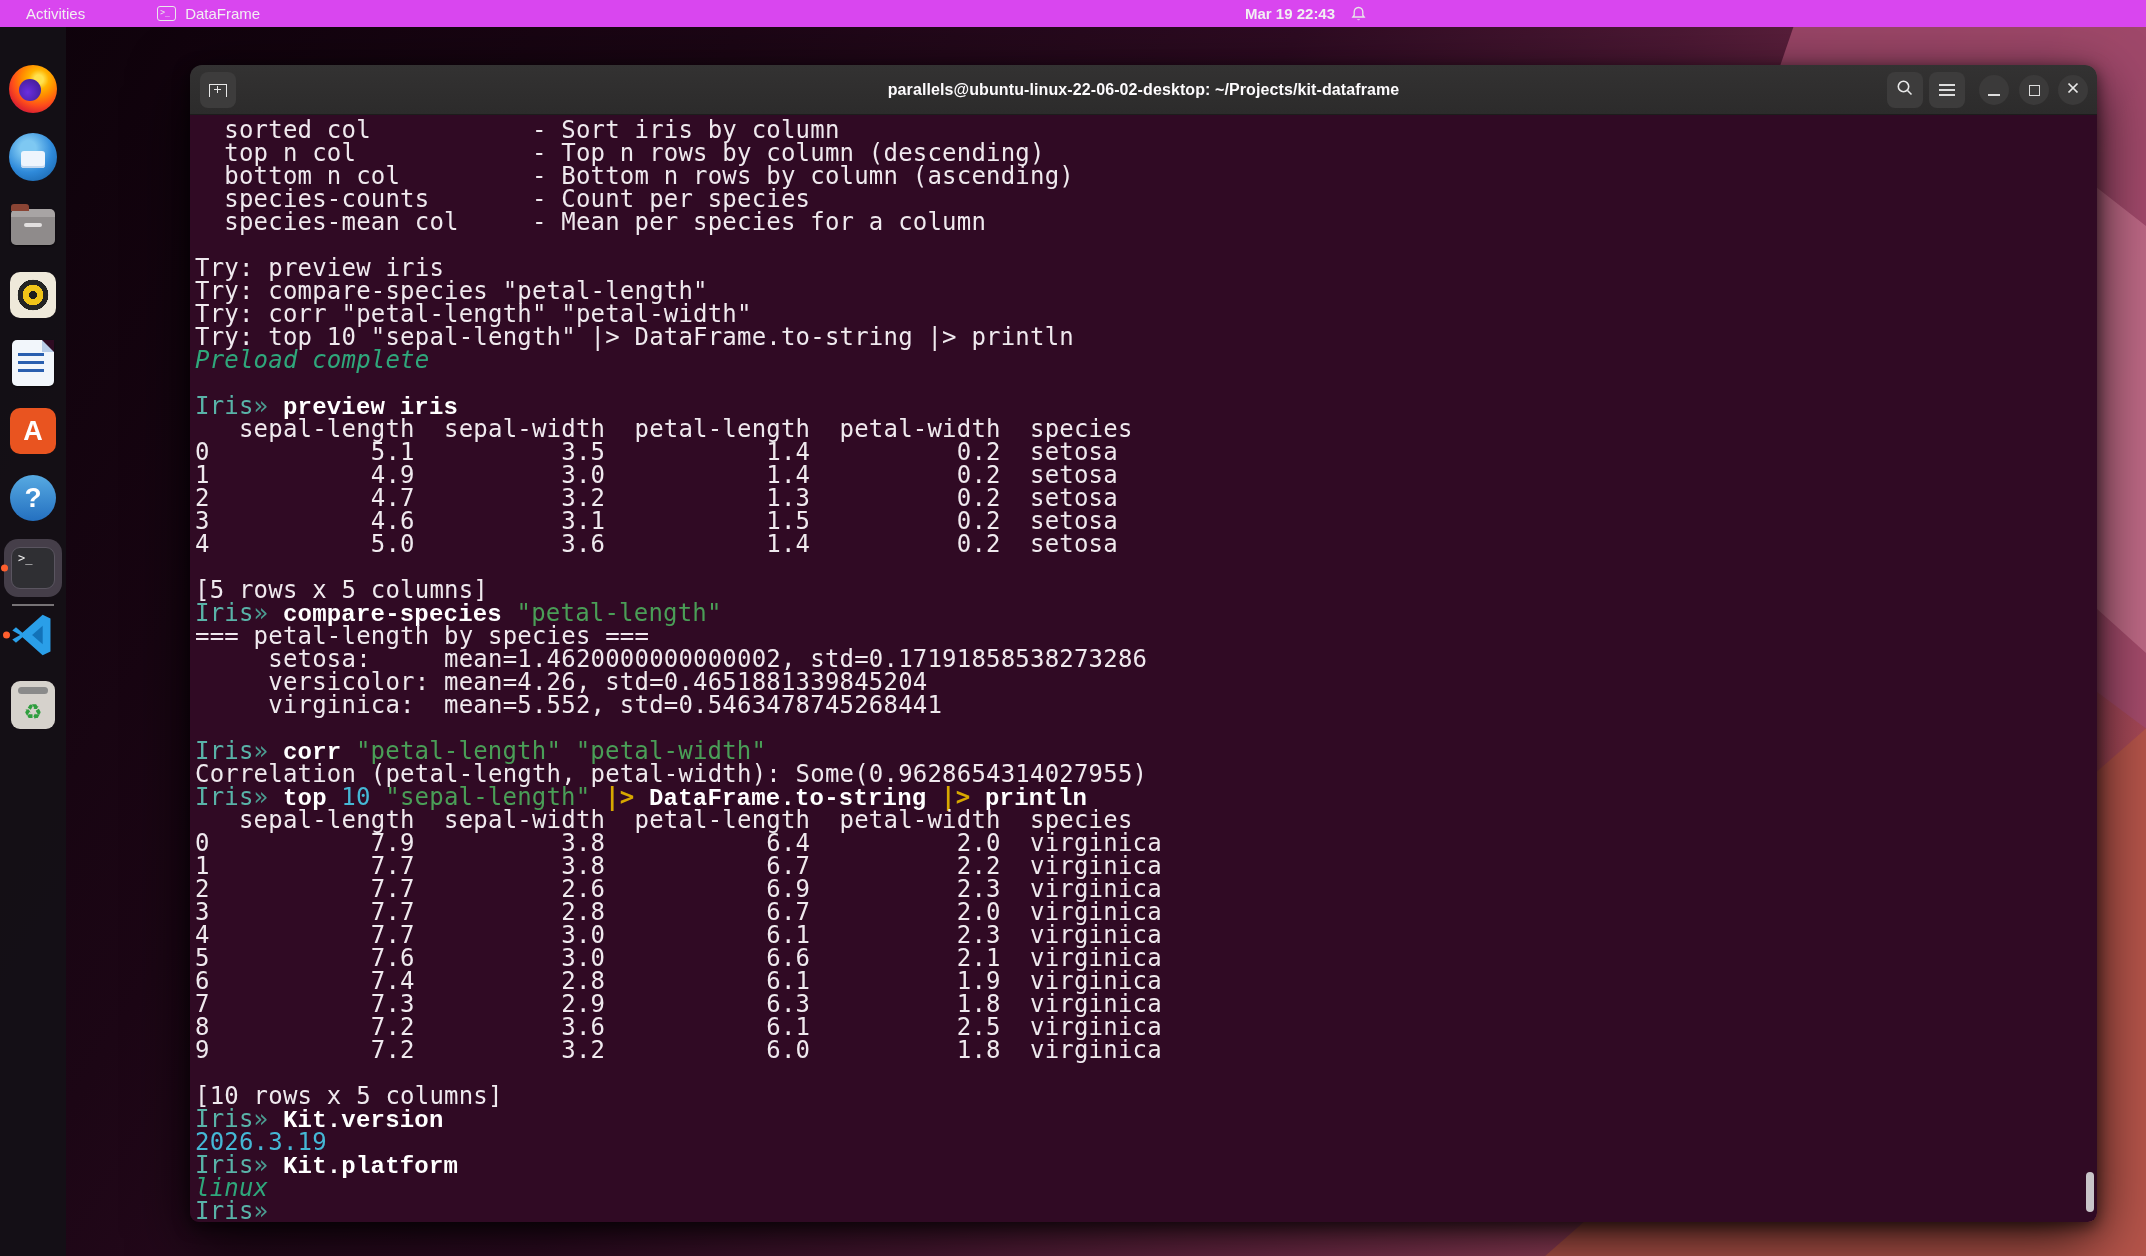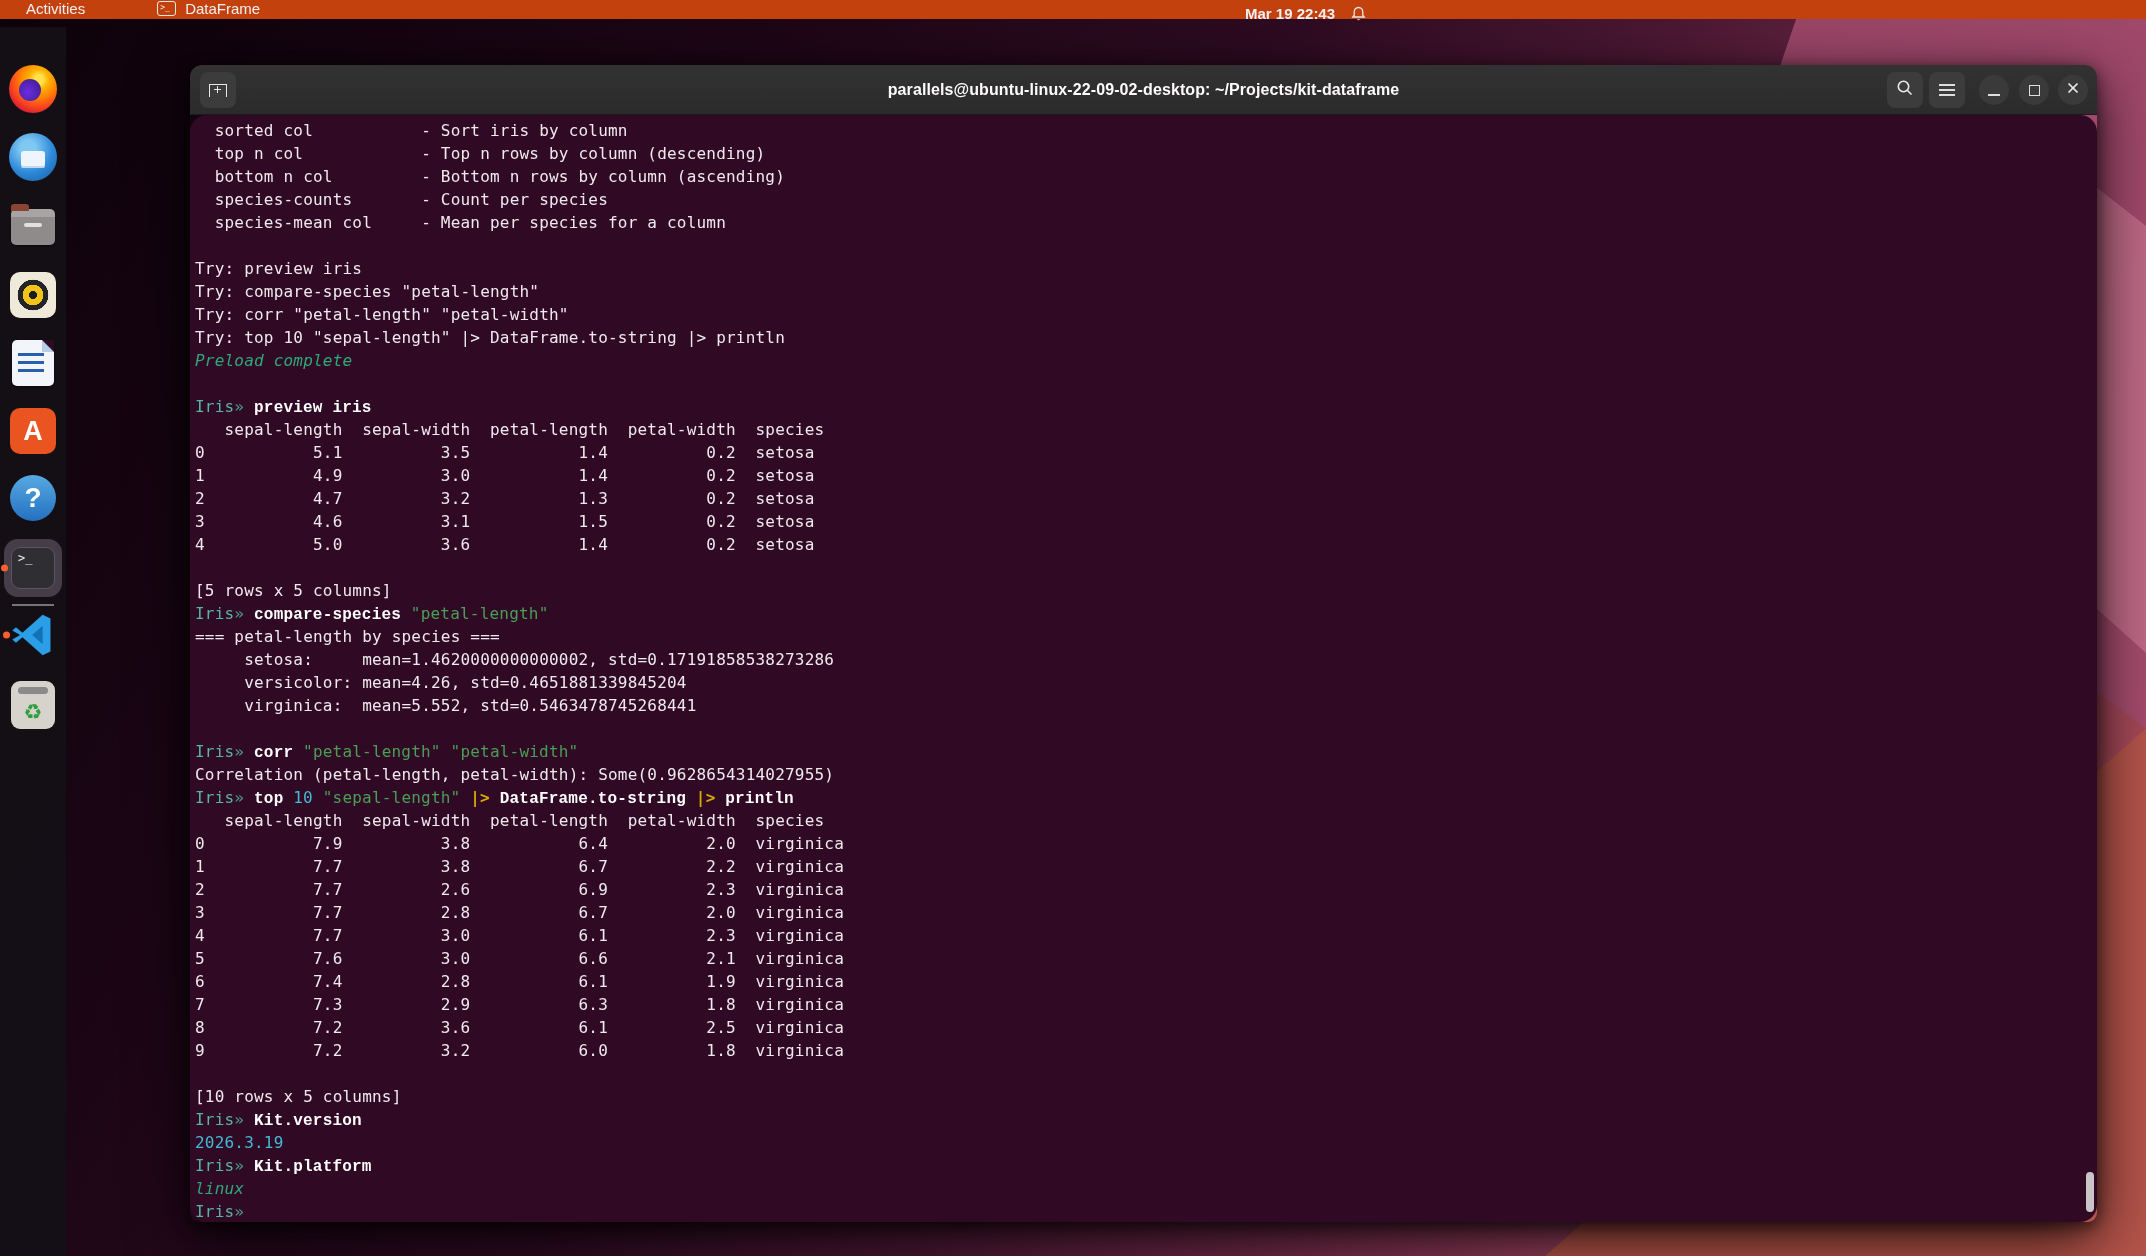--- a/index.html
+++ b/index.html
@@ -10,22 +10,22 @@
   .wallpaper { position:absolute; inset:0;
     background:linear-gradient(122deg,#0d020a 0%,#1c0615 26%,#2e0b22 45%,#4c1834 58%,#732b49 70%,#9c435e 82%,#b65149 100%); }
   .wallpaper .facet1 { position:absolute; inset:0; background:#a54c6e;
     clip-path:polygon(84% 0%, 100% 0%, 100% 58%, 78% 30%); opacity:.85; }
   .wallpaper .facet2 { position:absolute; inset:0; background:#c4708c;
     clip-path:polygon(91% 6%, 100% 18%, 100% 52%, 87% 32%); opacity:.8; }
   .wallpaper .facet3 { position:absolute; inset:0; background:#b5544a;
     clip-path:polygon(72% 100%, 100% 58%, 100% 100%); }
 
   
-  .panel { position:absolute; left:0; top:0; width:2146px; height:19px; background:#c2410c;
-           display:flex; align-items:flex-start; color:#f2eff2; font-size:15px; z-index:30; }
+  .panel { position:absolute; left:0; top:0; width:2146px; height:27px; background:#d946ef;
+           display:flex; align-items:center; color:#f2eff2; font-size:15px; z-index:30; }
   .panel .activities { margin-left:18px; padding:0 8px; }
   .panel .app-entry { display:flex; align-items:center; gap:9px; margin-left:64px; font-weight:400; }
   .term-glyph-box { width:19px; height:15px; border:1.5px solid #e9e9e9; border-radius:3px;
                     position:relative; }
   .term-glyph-box::before { content:attr(data-glyph); position:absolute; left:2px; top:0px;
                     font-size:8px; line-height:11px; color:#e9e9e9; font-family:"DejaVu Sans Mono",monospace; }
   .clock-area { position:absolute; left:1245px; top:0; height:27px; display:flex; align-items:center; gap:16px; }
   .clock-area .clock { font-weight:600; font-size:15px; }
   .bell-icon svg { display:block; }
 
@@ -110,21 +110,21 @@
   .newtab-glyph { width:18px; height:13px; border:1.5px solid #e8e8e8; border-bottom:none; position:relative; }
   .newtab-glyph::before { content:""; position:absolute; left:4px; top:4px; width:7px; height:1.5px; background:#e8e8e8; }
   .newtab-glyph::after  { content:""; position:absolute; left:6.7px; top:1.2px; width:1.5px; height:7px; background:#e8e8e8; }
   .menu-glyph { width:16px; height:12px;
     background:linear-gradient(#ddd 0 2px, transparent 2px 5px, #ddd 5px 7px, transparent 7px 10px, #ddd 10px 12px); }
   .min-glyph { width:12px; height:2px; background:#ddd; margin-top:9px; }
   .max-glyph { width:11px; height:11px; border:1.5px solid #ddd; }
 
   .term-body { position:absolute; left:0; top:50px; right:0; bottom:0; background:#300a24;
     padding:4px 6px 0 5px; font-family:"DejaVu Sans Mono","Liberation Mono",monospace;
-    font-size:16px; line-height:23px; letter-spacing:.2px; white-space:pre;border-radius:17px; }
+    font-size:24px; line-height:23px; letter-spacing:.2px; white-space:pre; }
   .tline { height:23px; }
   .c-fg   { color:var(--fg); }
   .c-cmd  { color:var(--cmd); font-weight:700;font-family:Liberation Mono, monospace; }
   .c-teal { color:var(--teal); }
   .c-chev { color:var(--chev); }
   .c-green{ color:var(--green);font-style:italic; }
   .c-str  { color:var(--str); }
   .c-num  { color:var(--num); }
   .c-pipe { color:var(--pipe); font-weight:700; }
 
@@ -204,21 +204,21 @@
       <span>♻</span>
     </div>
   </div>
 </div>
 
 <div class="window">
   <div class="headerbar">
     <div class="hb-btn newtab">
       <span class="newtab-glyph"></span>
     </div>
-    <div class="hb-title">parallels@ubuntu-linux-22-09-02-desktop: ~/Projects/kit-dataframe</div>
+    <div class="hb-title">parallels@ubuntu-linux-22-06-02-desktop: ~/Projects/kit-dataframe</div>
     <div class="hb-btn search">
       <span>
         <svg width="18" height="18" viewBox="0 0 18 18">
             <circle cx="7.5" cy="7.5" r="5.2" fill="none" stroke="#e8e8e8" stroke-width="1.6"></circle>
             <line x1="11.5" y1="11.5" x2="15.5" y2="15.5" stroke="#e8e8e8" stroke-width="1.6"></line>
           </svg>
       </span>
     </div>
     <div class="hb-btn menu">
       <span class="menu-glyph"></span>

